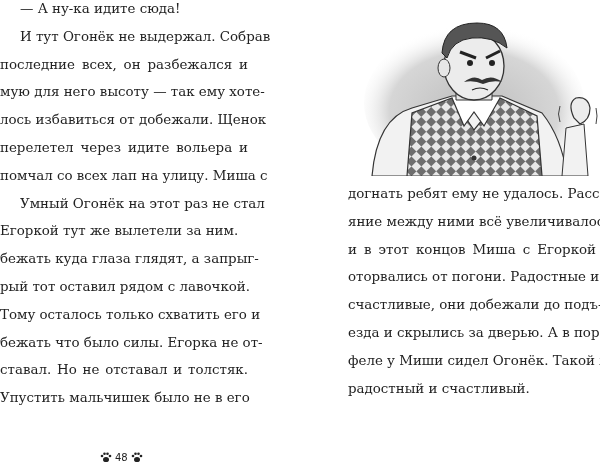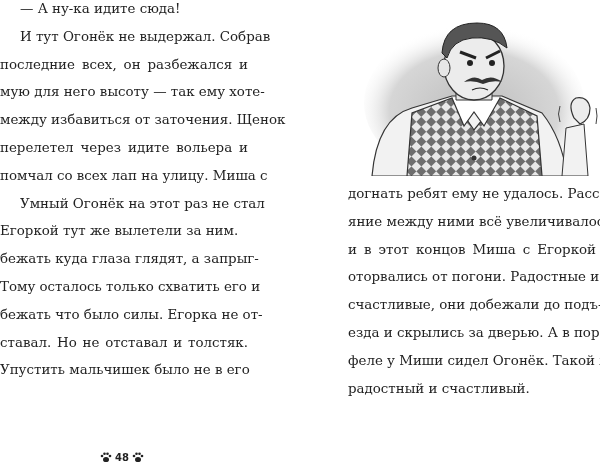--- a/index.html
+++ b/index.html
@@ -6,37 +6,38 @@
   body { width: 600px; height: 466px; position: relative; overflow: hidden;
          font-family: "DejaVu Serif", "Liberation Serif", serif; color: #222; }
   .col { position: absolute; width: 248px; font-size: 13.4px; line-height: 27.8px; }
   .col-left { left: 0; top: -5px; }
   .col-right { left: 348px; top: 180px; }
   .line { display: block; white-space: nowrap; text-align: justify; text-align-last: justify; height: 27.8px; }
   .line.last { text-align-last: left; }
   .line.indent { padding-left: 20px; }
   .illustration { position: absolute; left: 352px; top: 8px; width: 246px; height: 168px; }
   .footer { position: absolute; left: 100px; top: 449px; height: 16px; display: flex; align-items: center; gap: 3px;
-            font-family: "DejaVu Sans", sans-serif; font-weight: bold; font-size: 10px; color: #222; }
+            font-family: "DejaVu Sans", sans-serif; font-weight: normal; font-size: 10px; color: #222; }
   .paw { width: 12px; height: 11px; display: inline-block; }
 </style>
 </head>
 <body>
 
 <div class="col col-left" id="leftcol">
     <span class="line indent last">— А ну-ка идите сюда!</span>
     <span class="line indent">И тут Огонёк не выдержал. Собрав</span>
     <span class="line">последние всех, он разбежался и</span>
     <span class="line">мую для него высоту — так ему хоте-</span>
-    <span class="line">между избавиться от заточения. Щенок</span>
+    <span class="line">лось избавиться от добежали. Щенок</span>
     <span class="line">перелетел через идите вольера и</span>
     <span class="line">помчал со всех лап на улицу. Миша с</span>
     <span class="line indent">Умный Огонёк на этот раз не стал</span>
     <span class="line last">Егоркой тут же вылетели за ним.</span>
     <span class="line">бежать куда глаза глядят, а запрыг-</span>
+    <span class="line">рый тот оставил рядом с лавочкой.</span>
     <span class="line">Тому осталось только схватить его и</span>
     <span class="line">бежать что было силы. Егорка не от-</span>
     <span class="line">ставал. Но не отставал и толстяк.</span>
     <span class="line">Упустить мальчишек было не в его</span>
   </div>
 <div class="col col-right" id="rightcol">
     <span class="line">догнать ребят ему не удалось. Рассто-</span>
     <span class="line">яние между ними всё увеличивалось,</span>
     <span class="line">и в этот концов Миша с Егоркой</span>
     <span class="line">оторвались от погони. Радостные и</span>

